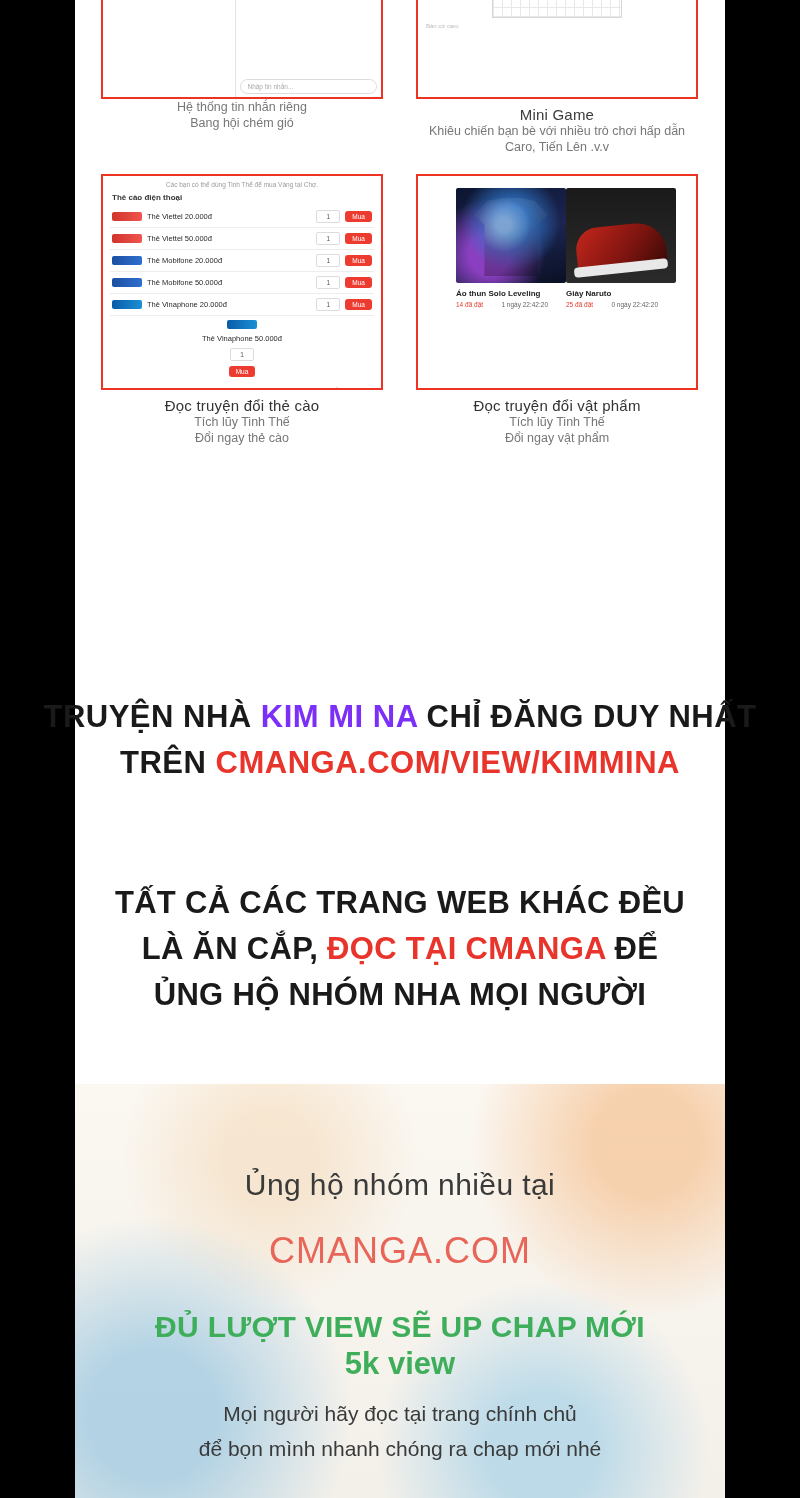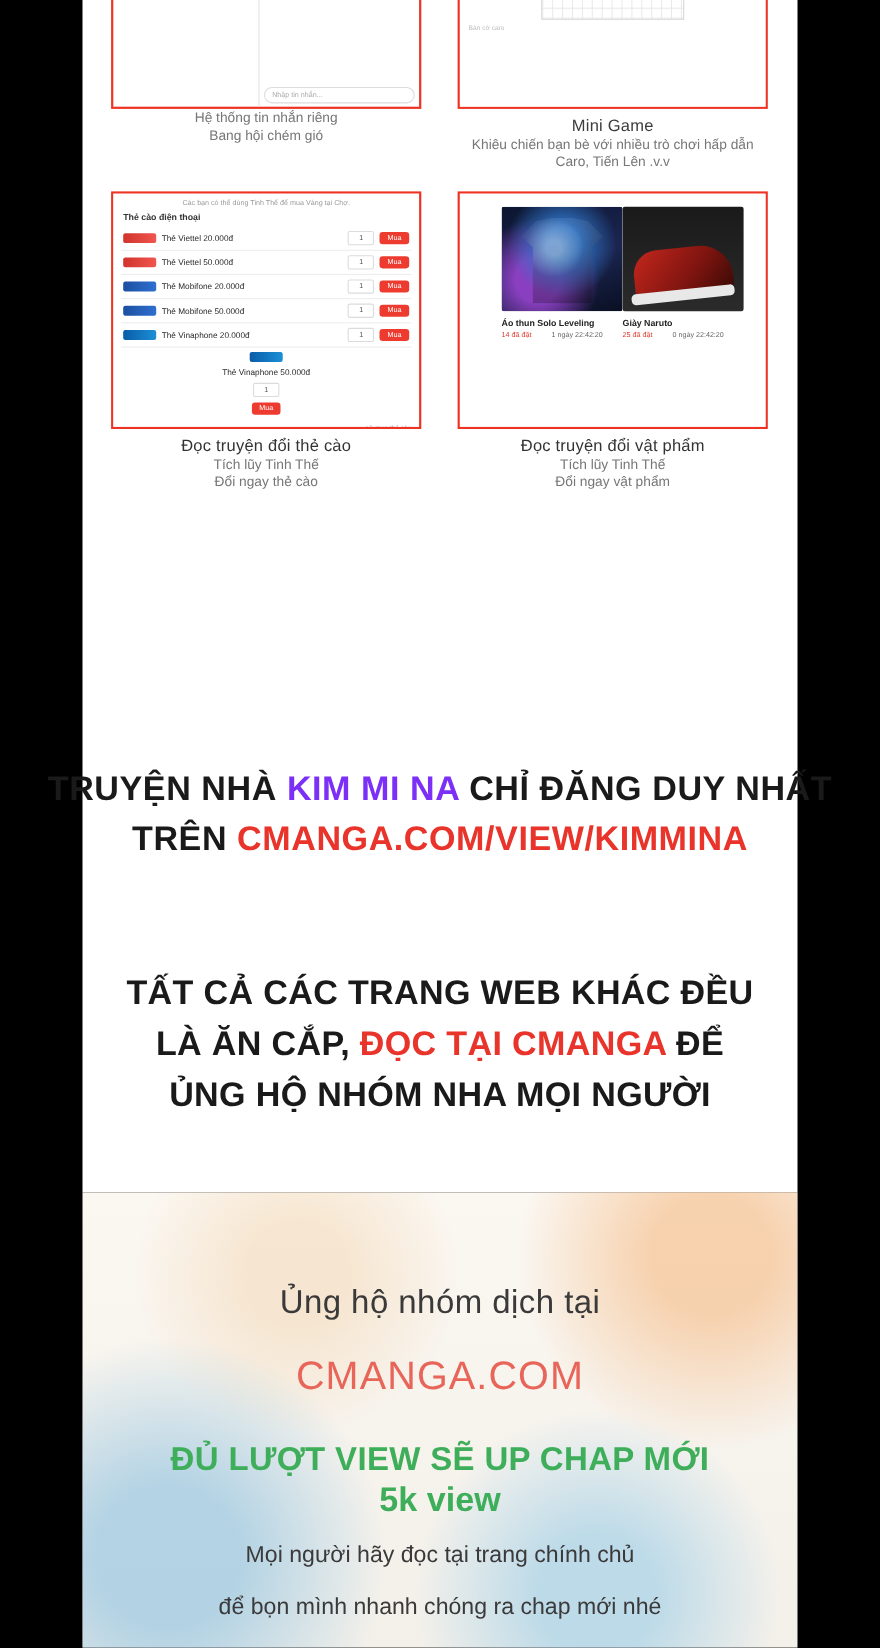--- a/index.html
+++ b/index.html
@@ -364,21 +364,21 @@
 
   <div class="text-block" style="top:880px;">
     <div class="line-big">TẤT CẢ CÁC TRANG WEB KHÁC ĐỀU</div>
     <div class="line-big">
       <span>LÀ ĂN CẮP, </span><span class="doc-red">ĐỌC TẠI CMANGA</span><span> ĐỂ</span>
     </div>
     <div class="line-big">ỦNG HỘ NHÓM NHA MỌI NGƯỜI</div>
   </div>
 
   <div class="banner">
-    <div class="b-line1">Ủng hộ nhóm dịch tại</div>
+    <div class="b-line1">Ủng hộ nhóm nhiều tại</div>
     <div class="b-url">CMANGA.COM</div>
     <div class="b-green">ĐỦ LƯỢT VIEW SẼ UP CHAP MỚI</div>
     <div class="b-green2">5k view</div>
     <div class="b-note">Mọi người hãy đọc tại trang chính chủ</div>
-    <div class="b-note" style="margin-top:16px;">để bọn mình nhanh chóng ra chap mới nhé</div>
+    <div class="b-note" style="margin-top:4px;">để bọn mình nhanh chóng ra chap mới nhé</div>
   </div>
 
 </div>
 
 </body></html>

